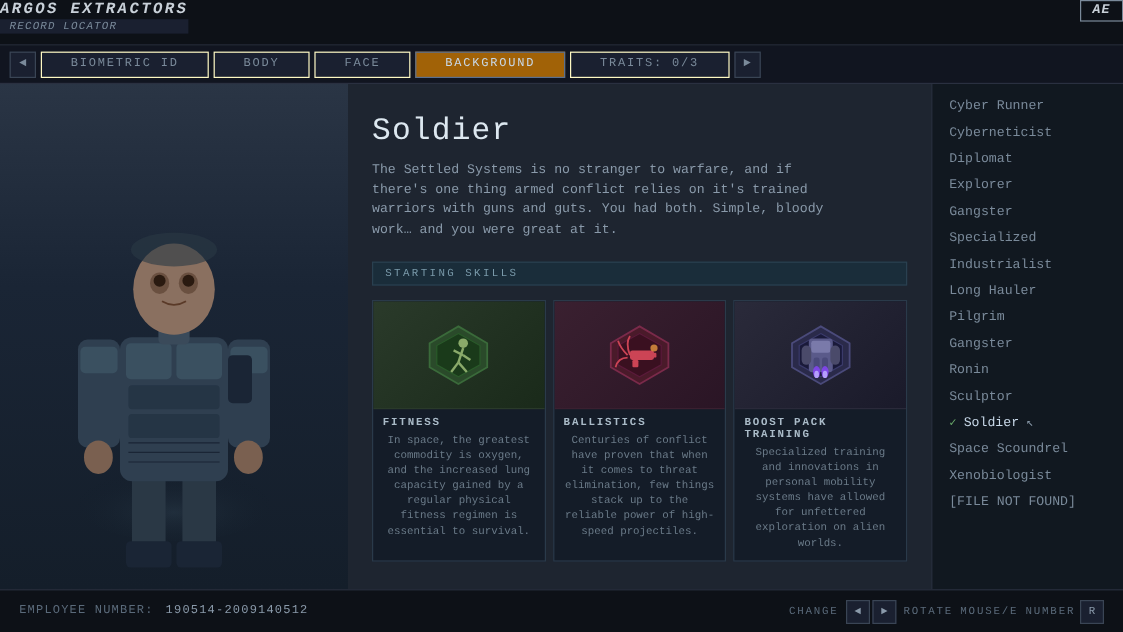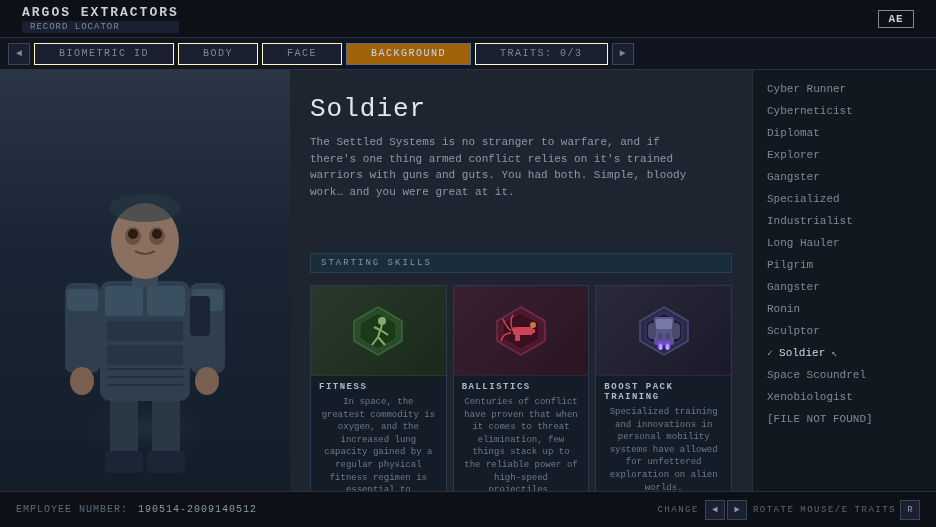--- a/index.html
+++ b/index.html
@@ -11,24 +11,25 @@
       color: #c8d0d8;
       overflow: hidden;
       position: relative;
     }
 
     
     .top-bar {
       background: #0d1117;
       height: 38px;
       display: flex;
-      align-items: center;
-      padding: 0 22px;
+      align-items: flex-start;
+      padding: 0 0;
       border-bottom: 1px solid #2a3040;
       justify-content: space-between;
+      font-style: italic;
     }
     .top-bar-left {
       display: flex;
       flex-direction: column;
     }
     .company-name {
       color: #c8d0d8;
       font-size: 13px;
       font-weight: bold;
       letter-spacing: 2px;
@@ -142,21 +143,20 @@
     
     .skills-header {
       font-size: 9px;
       letter-spacing: 2px;
       color: #7a9aaa;
       background: #1a2d3a;
       border: 1px solid #2a4050;
       padding: 4px 10px;
       margin-bottom: 12px;
       text-transform: uppercase;
-      margin-top: 35px;
     }
     .skills-grid {
       display: flex;
       gap: 6px;
     }
     .skill-card {
       flex: 1;
       border: 1px solid #2a3a4a;
       background: #141c28;
       padding: 0;
@@ -194,21 +194,21 @@
     }
     .skill-desc {
       font-size: 9px;
       color: #6a7a88;
       line-height: 1.4;
       text-align: center;
     }
 
     
     .sidebar {
-      width: 184px;
+      width: 160px;
       background: #111820;
       border-left: 1px solid #2a3040;
       padding: 8px 0;
       overflow-y: auto;
     }
     .sidebar-item {
       padding: 5px 14px;
       font-size: 11px;
       color: #7a8a9a;
       cursor: pointer;
@@ -530,17 +530,17 @@
   </div>
   <div class="bottom-controls">
     <span class="bottom-label">CHANGE</span>
     <div class="bottom-btn-group">
       <div class="bottom-btn">◄</div>
       <div class="bottom-btn">►</div>
     </div>
     <span class="bottom-label">ROTATE</span>
     <span class="bottom-label">MOUSE/E</span>
     <div class="finish-btn">
-      <span class="finish-label">TRAITS</span>
+      <span class="finish-label">NUMBER</span>
       <div class="bottom-btn-finish">R</div>
     </div>
   </div>
 </div>
 
 </body></html>

